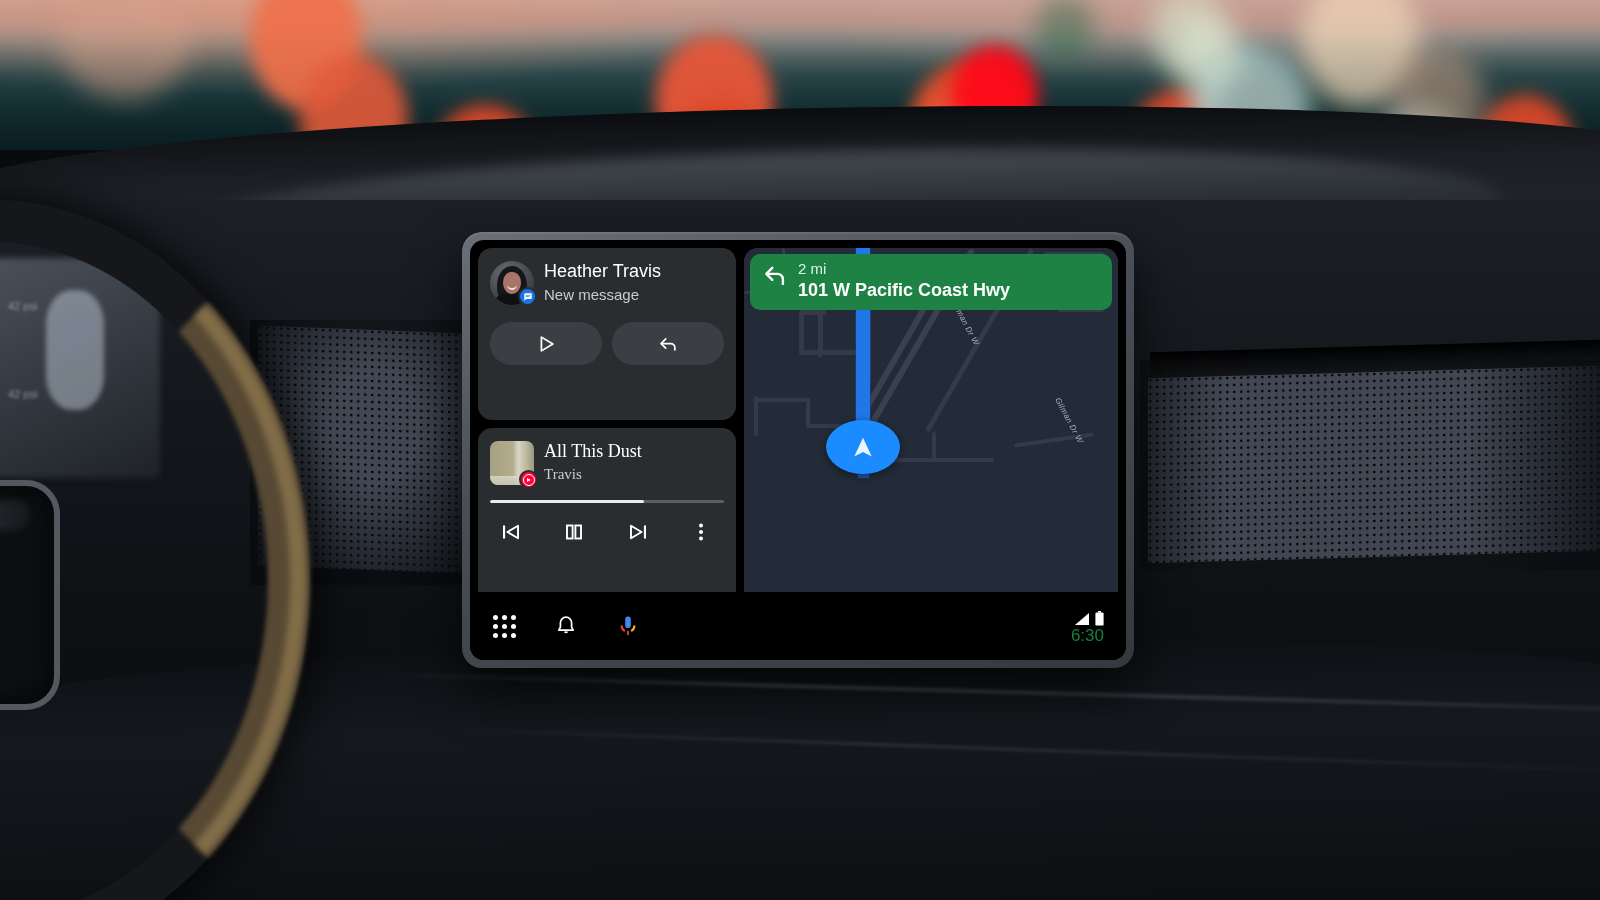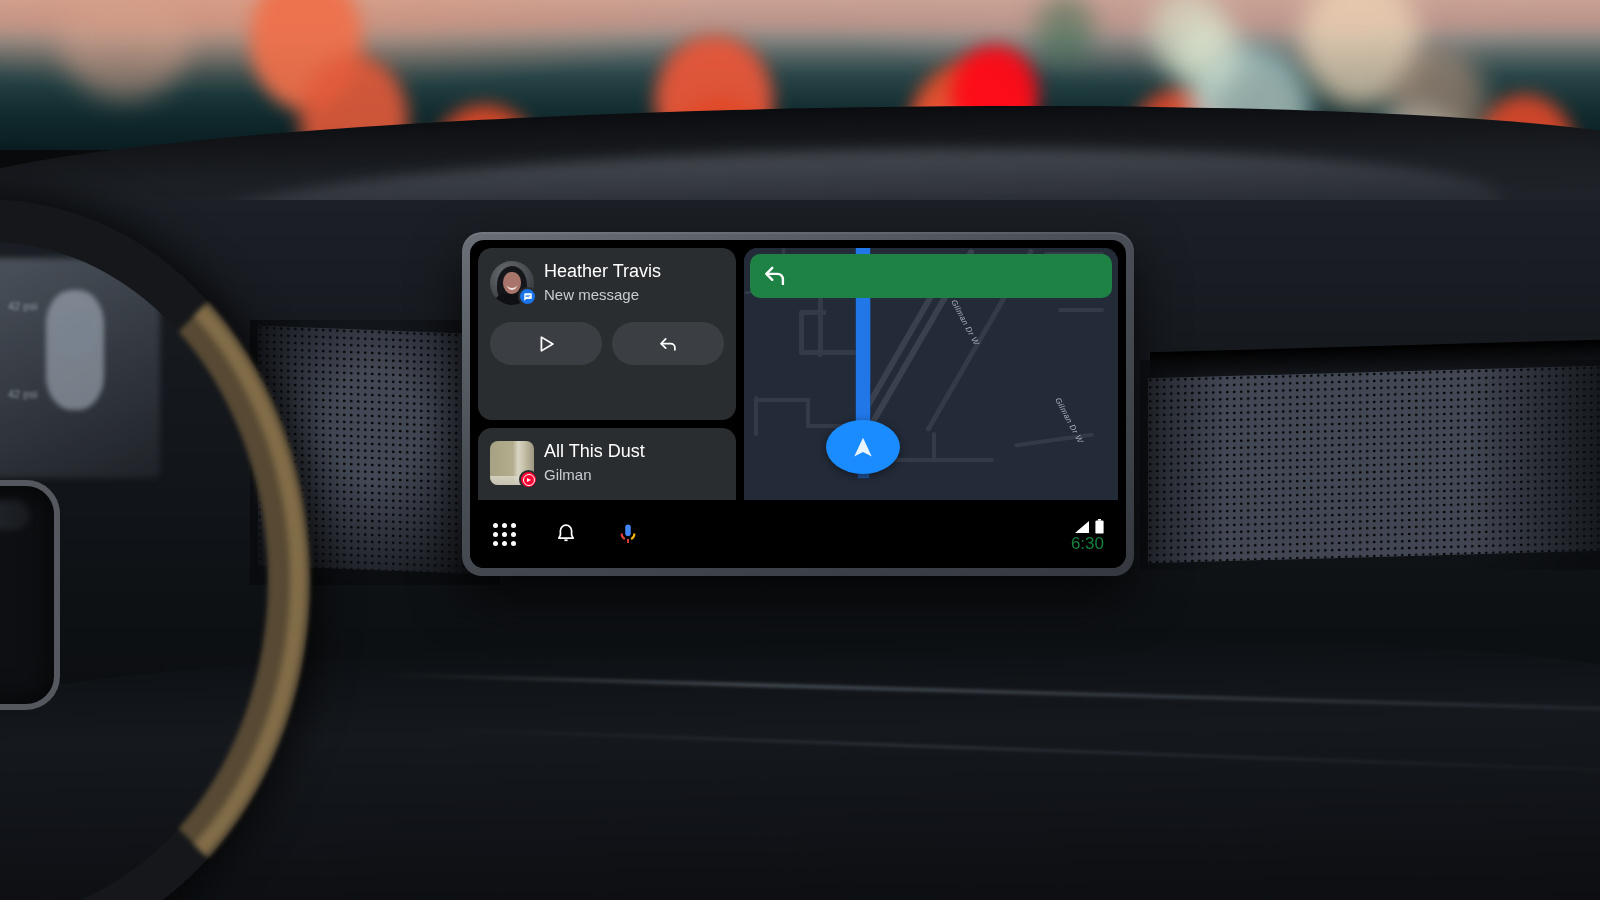--- a/index.html
+++ b/index.html
@@ -144,21 +144,21 @@
     position:absolute; left:56px; top:312px; width:38px; height:44px;
     background:rgba(120,132,146,.55);
     border-radius:12px; filter:blur(2.4px);
   }
   .cluster-txt {
     position:absolute; color:rgba(210,220,232,.55); font-size:11px; filter:blur(1.6px);
   }
 
   
   .headunit {
-    position:absolute; left:462px; top:232px; width:672px; height:344px;
+    position:absolute; left:462px; top:232px; width:672px; height:436px;
     background:linear-gradient(160deg,#6b7078 0%, #4a4f57 40%, #35393f 100%);
     border-radius:20px;
     padding:8px;
     box-shadow:0 22px 50px rgba(0,0,0,.72), 0 2px 0 rgba(255,255,255,.07) inset;
   }
   .screen {
     position:relative; width:100%; height:100%;
     background:#000;
     border-radius:14px;
     overflow:hidden;
@@ -220,21 +220,21 @@
   .notif-actions { display:flex; gap:10px; margin-top:17px; }
   .pill {
     flex:1; height:43px; border-radius:22px; background:#3b3f43;
     display:flex; align-items:center; justify-content:center;
     border:none; cursor:pointer;
   }
   .pill svg { width:22px; height:22px; }
 
   
   .media-card { flex:1; padding:13px 12px 10px 12px; display:flex; flex-direction:column; }
-  .media-head { display:flex; align-items:center; gap:10px; }
+  .media-head { display:flex; align-items:center; gap:10px;font-family:Liberation Serif, serif; }
   .art-wrap { position:relative; width:44px; height:44px; flex:none; }
   .art {
     width:44px; height:44px; border-radius:8px; overflow:hidden;
     background:linear-gradient(90deg,#a7a183 0%, #b3ad8d 52%, #d8d5c4 64%, #c5c0a8 78%, #9d9780 100%);
     position:relative;
   }
   .art-floor {
     position:absolute; left:0; bottom:0; width:100%; height:9px;
     background:linear-gradient(180deg, rgba(225,222,210,.75), rgba(200,196,180,.9));
   }
@@ -441,21 +441,21 @@
                   <div class="art-floor"></div>
                 </div>
                 <div class="badge-ytm">
                   <span class="ring">
                       <span class="tri"></span>
                     </span>
                 </div>
               </div>
               <div class="notif-text">
                 <div class="media-title">All This Dust</div>
-                <div class="media-artist">Gilman</div>
+                <div class="media-artist">Travis</div>
               </div>
             </div>
             <div class="progress">
               <div class="progress-fill" id="prog" style="width: 66%;"></div>
             </div>
             <div class="media-controls">
               <button class="mbtn">
                 <svg viewBox="0 0 24 24">
                     <rect x="4" y="5.5" width="2.1" height="13" fill="#fff"></rect>
                     <path d="M19 5.8v12.4L8.4 12 19 5.8z" fill="none" stroke="#fff" stroke-width="1.9" stroke-linejoin="round"></path>
@@ -520,20 +520,24 @@
               <svg viewBox="0 0 24 24">
                   <path d="M12 4.5 19 19.5 12 16l-7 3.5L12 4.5z" fill="#eaf4ff"></path>
                 </svg>
             </div>
 
             <div class="nav-banner">
               <svg class="nav-arrow" viewBox="0 0 24 24">
                 <path d="M9.5 4.5 4 10l5.5 5.5" fill="none" stroke="#fff" stroke-width="2.2" stroke-linecap="round" stroke-linejoin="round"></path>
                 <path d="M4.5 10h9.8a5 5 0 0 1 5 5v4.3" fill="none" stroke="#fff" stroke-width="2.2" stroke-linecap="round"></path>
               </svg>
+              <div style="min-width:0;">
+                <div class="nav-dist">2 mi</div>
+                <div class="nav-street">101 W Pacific Coast Hwy</div>
+              </div>
             </div>
 
             <div class="eta-pill">
               <svg class="eta-x" viewBox="0 0 24 24">
                   <path d="M5 5l14 14M19 5L5 19" stroke="#fff" stroke-width="2.2" stroke-linecap="round"></path>
                 </svg>
               <span class="eta-time">28 min</span>
               <span class="eta-dist"><span>·</span> <span>19 mi</span></span>
             </div>
           </div>

